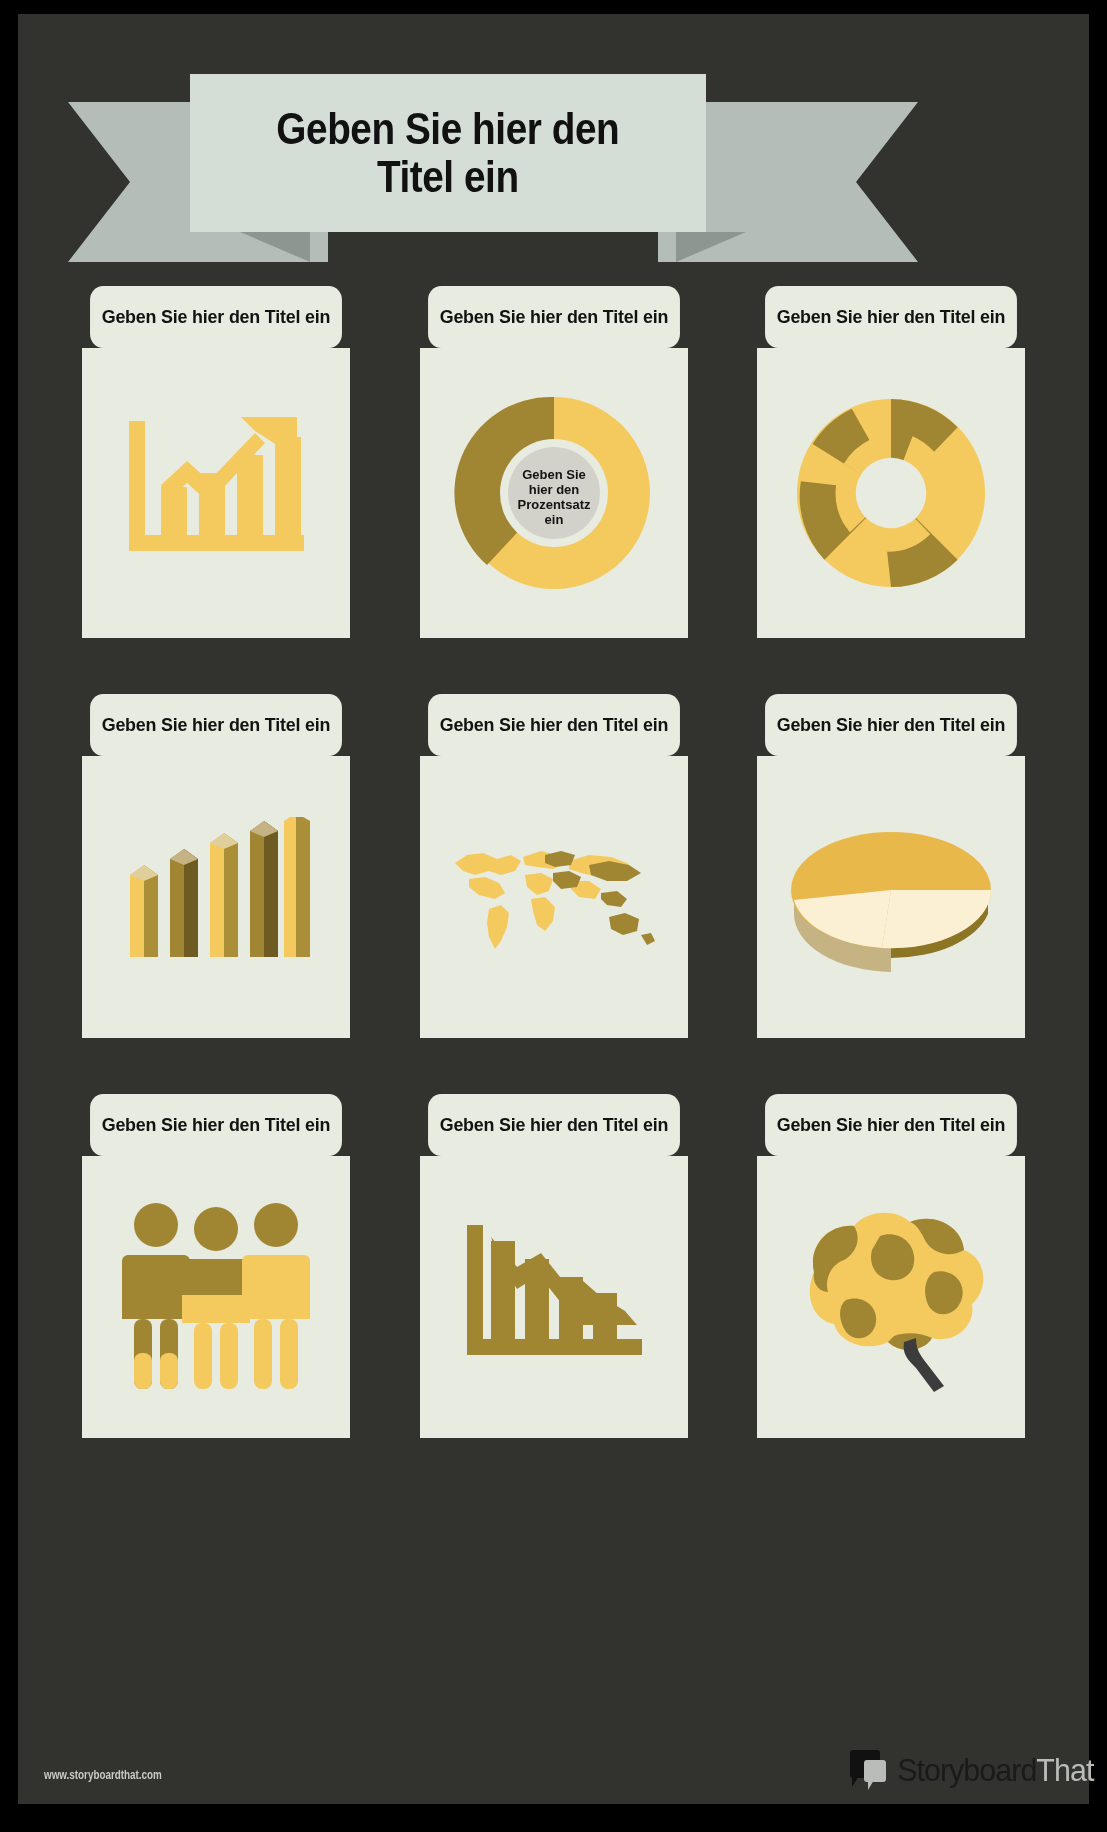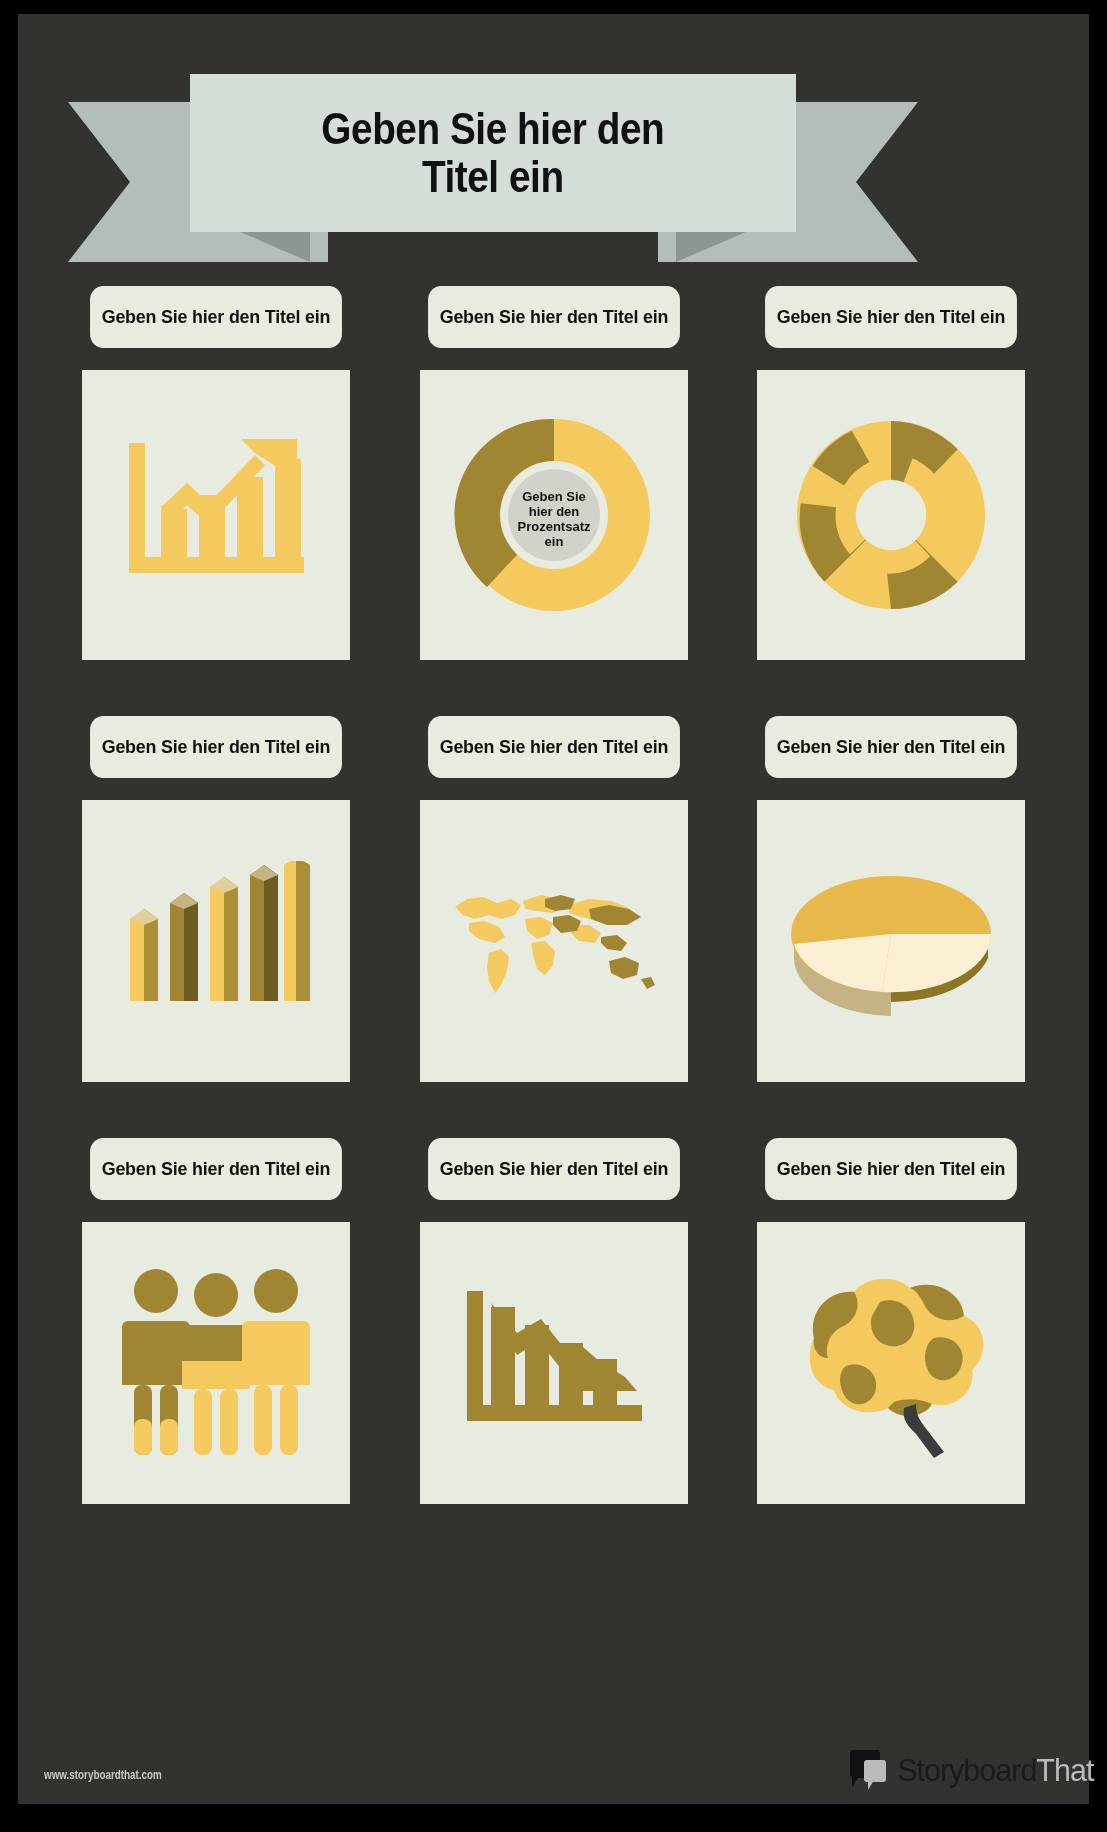--- a/index.html
+++ b/index.html
@@ -31,21 +31,21 @@
   .ribbon-tail.right{
     right:0;
     clip-path:polygon(0 0,260px 0,198px 80px,260px 160px,0 160px);
   }
   .ribbon-shadow{
     position:absolute;top:130px;width:70px;height:30px;background:#8e9691;
   }
   .ribbon-shadow.l{left:172px;clip-path:polygon(0 0,70px 0,70px 30px);}
   .ribbon-shadow.r{left:608px;clip-path:polygon(0 0,70px 0,0 30px);}
   .banner-panel{
-    position:absolute;left:122px;top:-28px;width:606px;height:158px;
+    position:absolute;left:122px;top:-28px;width:516px;height:158px;
     background:#d4ded6;
     display:flex;align-items:center;justify-content:center;
   }
   .banner-title{
     color:#111;
     font-family:"Liberation Sans",sans-serif;
     font-weight:bold;
     font-size:44px;
     line-height:1.08;
     letter-spacing:-0.5px;
@@ -75,21 +75,20 @@
     color:#121212;
     font-weight:bold;
     font-size:19px;
     line-height:1.08;
     letter-spacing:-0.2px;
     transform:scaleX(0.94);
     padding:0 10px;
     box-sizing:border-box;
   }
   .card-body{
-    margin-top:22px;
     background:#e8ebdf;
     height:290px;
     display:flex;align-items:flex-start;justify-content:center;
   }
   .row-2 .card-body{height:282px;}
   .row-3 .card-body{height:282px;}
   .icon-wrap{width:100%;height:100%;display:flex;align-items:center;justify-content:center;}
   svg{display:block;}
 
   

